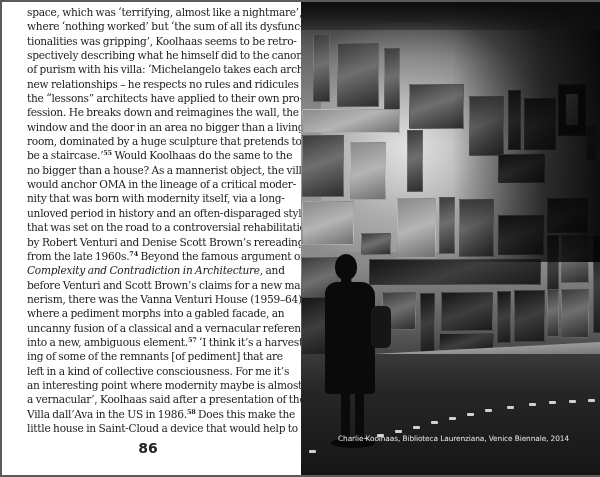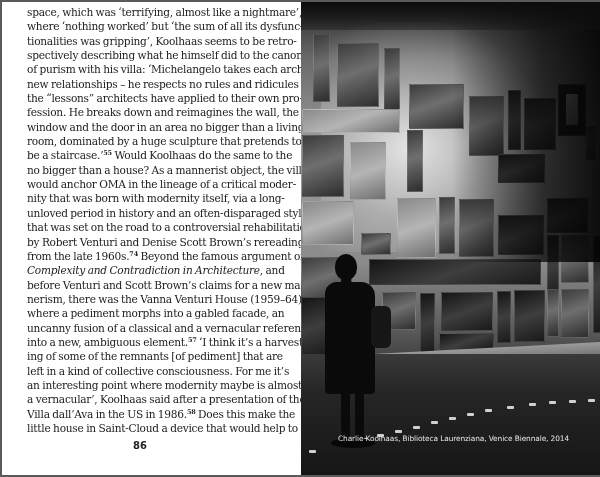--- a/index.html
+++ b/index.html
@@ -20,22 +20,22 @@
     position: absolute; left: 25px; top: 3px; width: 241px;
     font-family: "DejaVu Serif", serif;
     font-size: 10.6px; line-height: 14.35px; color: #1c1c1c;
     letter-spacing: -0.25px; word-spacing: -0.5px;
   }
   .line { display: block; white-space: nowrap; text-align: justify; text-align-last: justify; height: 14.35px; overflow: visible; }
   .line.last { text-align-last: left; }
   .line i { font-style: italic; }
   .line sup { font-size: 6.5px; line-height: 0; vertical-align: 4px; font-weight: bold; }
   .page-number {
-    position: absolute; left: 131px; top: 438px; width: 30px; 
-    font-family: "DejaVu Sans", sans-serif; font-weight: bold; font-size: 10px; color: #222;
+    position: absolute; left: 131px; top: 438px; width: 30px; text-align: center;
+    font-family: "DejaVu Sans", sans-serif; font-weight: bold; font-size: 14px; color: #222;
   }
 
   .photo {
     position: absolute; left: 299px; top: 0; width: 301px; height: 475px;
     background: linear-gradient(180deg, #2a2a2a 0%, #6a6a6a 12%, #9c9c9c 30%, #8a8a8a 55%, #5e5e5e 68%, #2e2e2e 80%, #141414 100%);
     overflow: hidden;
   }
   .photo .spot {
     position: absolute; left: 20px; top: 20px; width: 220px; height: 230px;
     background: radial-gradient(ellipse at 40% 55%, rgba(235,235,235,0.9) 0%, rgba(200,200,200,0.5) 40%, rgba(0,0,0,0) 75%);

